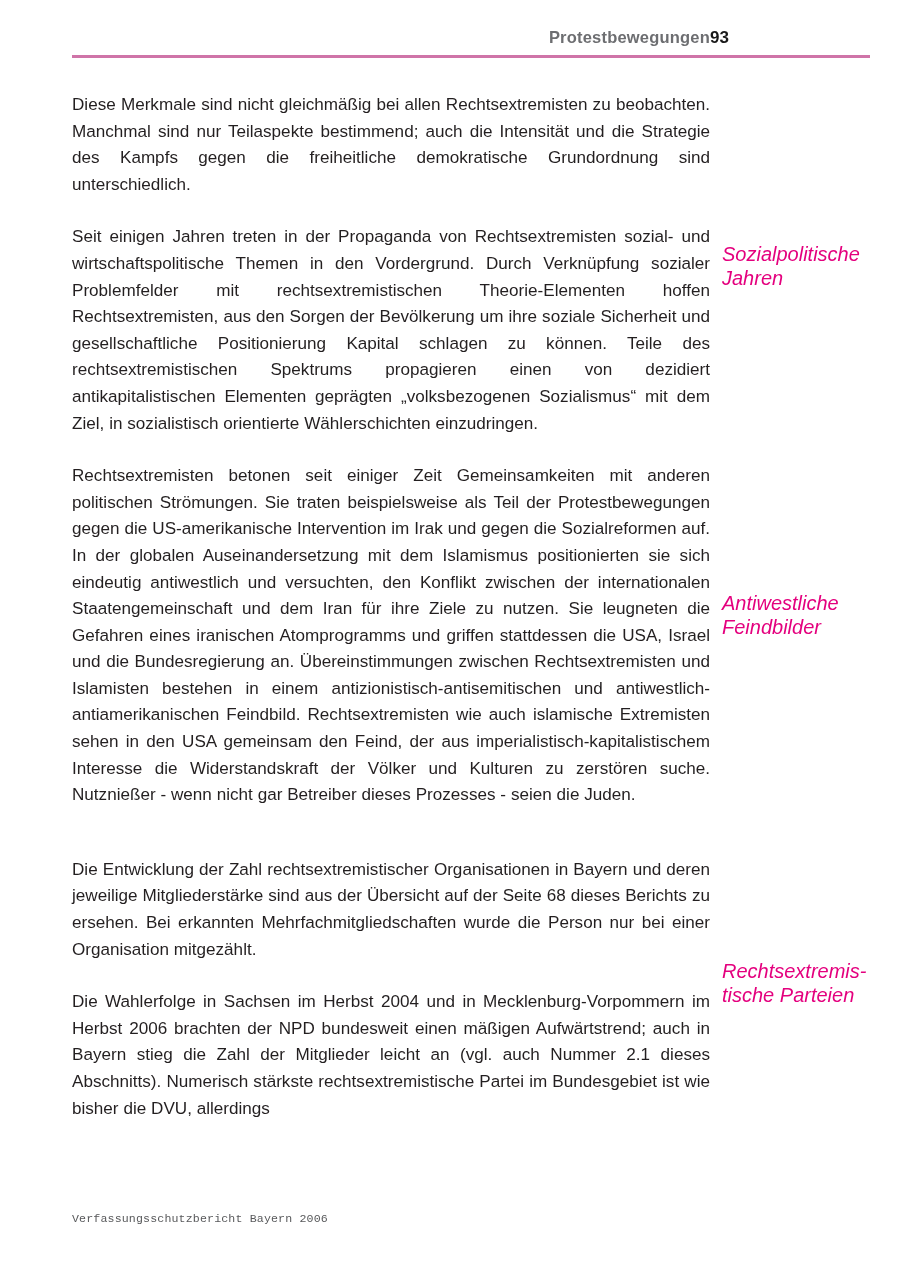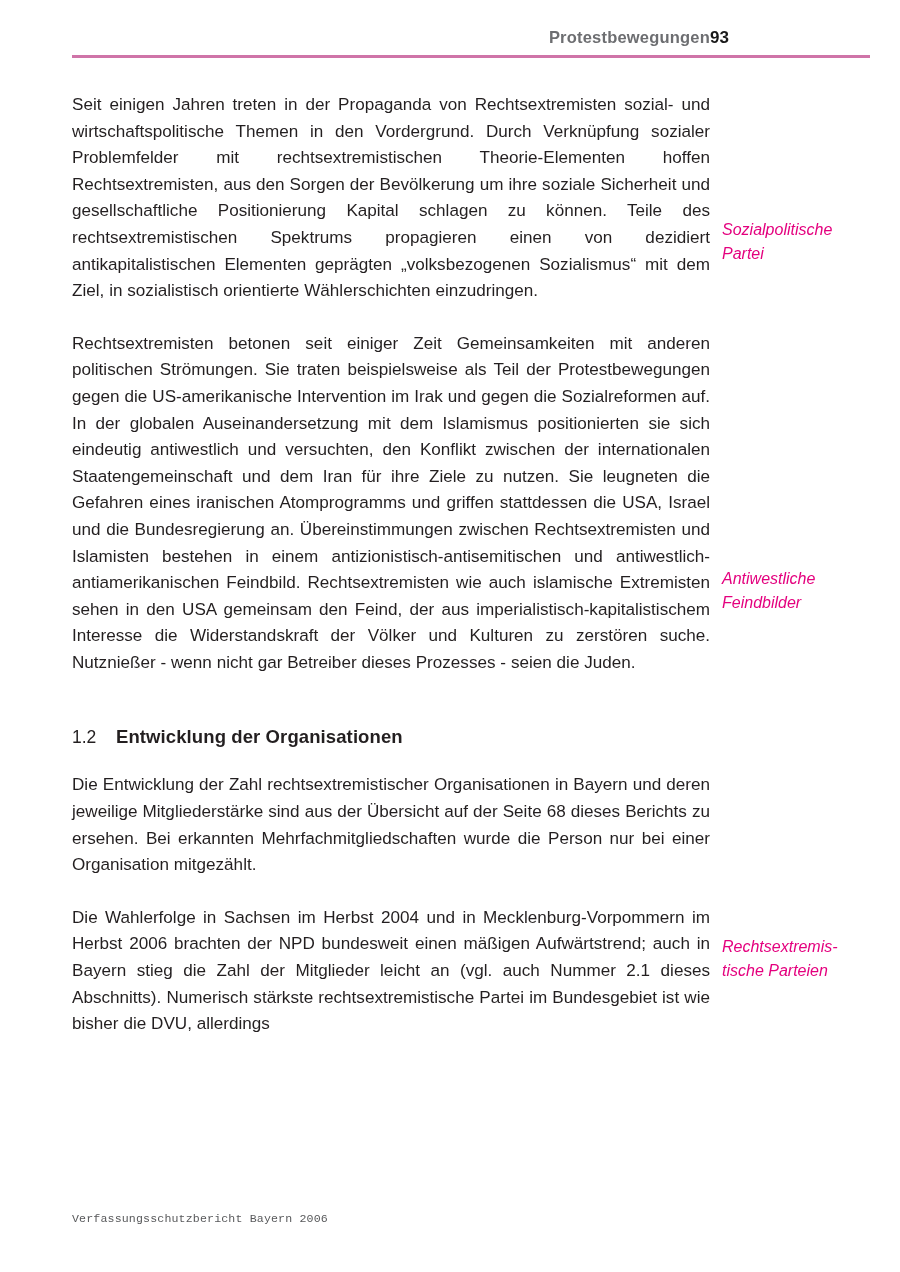--- a/index.html
+++ b/index.html
@@ -98,24 +98,25 @@
   .section-title {
     font-weight: bold;
     letter-spacing: 0.1px;
   }
 
   
   .marginalia {
     position: absolute;
     left: 722px;
     width: 170px;
-    font-size: 16px;
+    font-size: 20px;
     line-height: 24px;
     font-style: italic;
     color: #e4007e;
+    margin-top: 24px;
   }
   .marginalia .mn-line { display: block; white-space: nowrap; }
 
   .mn-1 { top: 218px; }
   .mn-2 { top: 567px; }
   .mn-3 { top: 935px; }
 
   
   .footer {
     position: absolute;
@@ -135,39 +136,36 @@
 <div class="page">
 
   <div class="running-head">
     <div class="running-head-title">Protestbewegungen</div>
     <div class="running-head-pageno">93</div>
   </div>
   <div class="header-rule"></div>
 
   <div class="content">
 
+    <p class="body">Diese Merkmale sind nicht gleichmäßig bei allen Rechtsextremisten zu beobachten. Manchmal sind nur Teilaspekte bestimmend; auch die Intensität und die Strategie des Kampfs gegen die freiheitliche demokratische Grundordnung sind unterschiedlich.</p>
 
     <p class="body">Seit einigen Jahren treten in der Propaganda von Rechtsextremisten sozial- und wirtschaftspolitische Themen in den Vordergrund. Durch Verknüpfung sozialer Problemfelder mit rechtsextremistischen Theorie-Elementen hoffen Rechtsextremisten, aus den Sorgen der Bevölkerung um ihre soziale Sicherheit und gesellschaftliche Positionierung Kapital schlagen zu können. Teile des rechtsextremistischen Spektrums propagieren einen von dezidiert antikapitalistischen Elementen geprägten „volksbezogenen Sozialismus“ mit dem Ziel, in sozialistisch orientierte Wählerschichten einzudringen.</p>
 
     <p class="body tight-last">Rechtsextremisten betonen seit einiger Zeit Gemeinsamkeiten mit anderen politischen Strömungen. Sie traten beispielsweise als Teil der Protestbewegungen gegen die US-amerikanische Intervention im Irak und gegen die Sozialreformen auf. In der globalen Auseinandersetzung mit dem Islamismus positionierten sie sich eindeutig antiwestlich und versuchten, den Konflikt zwischen der internationalen Staatengemeinschaft und dem Iran für ihre Ziele zu nutzen. Sie leugneten die Gefahren eines iranischen Atomprogramms und griffen stattdessen die USA, Israel und die Bundesregierung an. Übereinstimmungen zwischen Rechtsextremisten und Islamisten bestehen in einem antizionistisch-antisemitischen und antiwestlich-antiamerikanischen Feindbild. Rechtsextremisten wie auch islamische Extremisten sehen in den USA gemeinsam den Feind, der aus imperialistisch-kapitalistischem Interesse die Widerstandskraft der Völker und Kulturen zu zerstören suche. Nutznießer - wenn nicht gar Betreiber dieses Prozesses - seien die Juden.</p>
 
-    <div class="section-heading">
-      <span class="section-number">1.2</span>
-      <span class="section-title">Entwicklung der Organisationen</span>
-    </div>
 
     <p class="body">Die Entwicklung der Zahl rechtsextremistischer Organisationen in Bayern und deren jeweilige Mitgliederstärke sind aus der Übersicht auf der Seite 68 dieses Berichts zu ersehen. Bei erkannten Mehrfachmitgliedschaften wurde die Person nur bei einer Organisation mitgezählt.</p>
 
     <p class="body">Die Wahlerfolge in Sachsen im Herbst 2004 und in Mecklenburg-Vorpommern im Herbst 2006 brachten der NPD bundesweit einen mäßigen Aufwärtstrend; auch in Bayern stieg die Zahl der Mitglieder leicht an (vgl. auch Nummer 2.1 dieses Abschnitts). Numerisch stärkste rechtsextremistische Partei im Bundesgebiet ist wie bisher die DVU, allerdings</p>
 
   </div>
 
   <div class="marginalia mn-1">
     <span class="mn-line">Sozialpolitische</span>
-    <span class="mn-line">Partei</span>
+    <span class="mn-line">Jahren</span>
   </div>
 
   <div class="marginalia mn-3">
     <span class="mn-line">Rechtsextremis-</span>
     <span class="mn-line">tische Parteien</span>
   </div>
 
   <div class="marginalia mn-2">
     <span class="mn-line">Antiwestliche</span>
     <span class="mn-line">Feindbilder</span>

